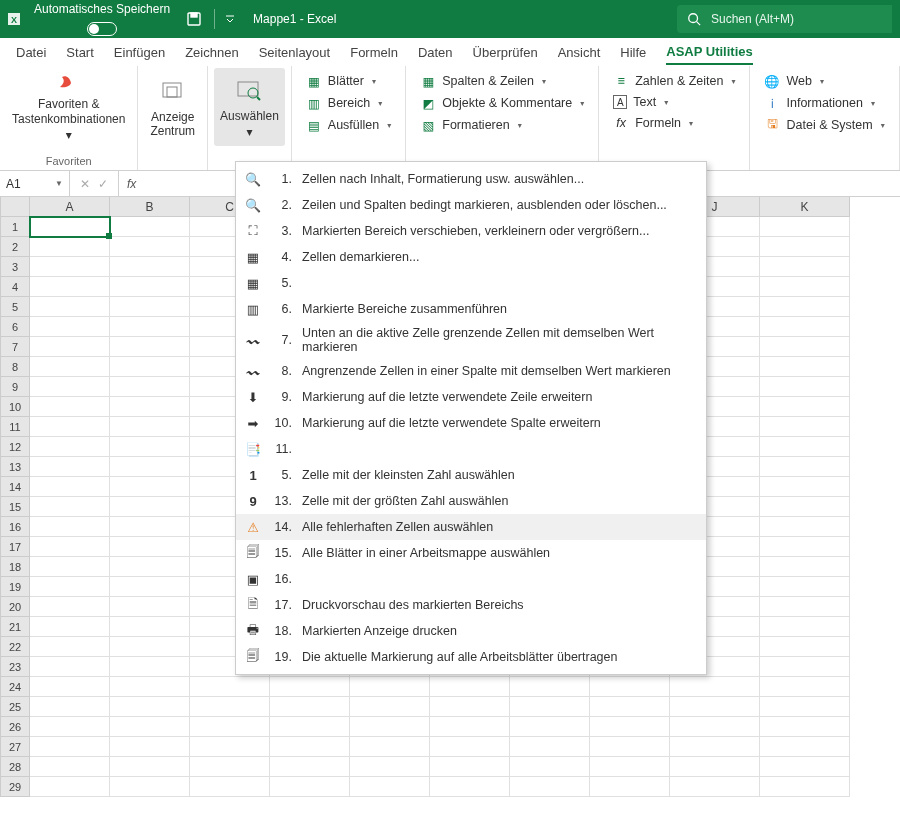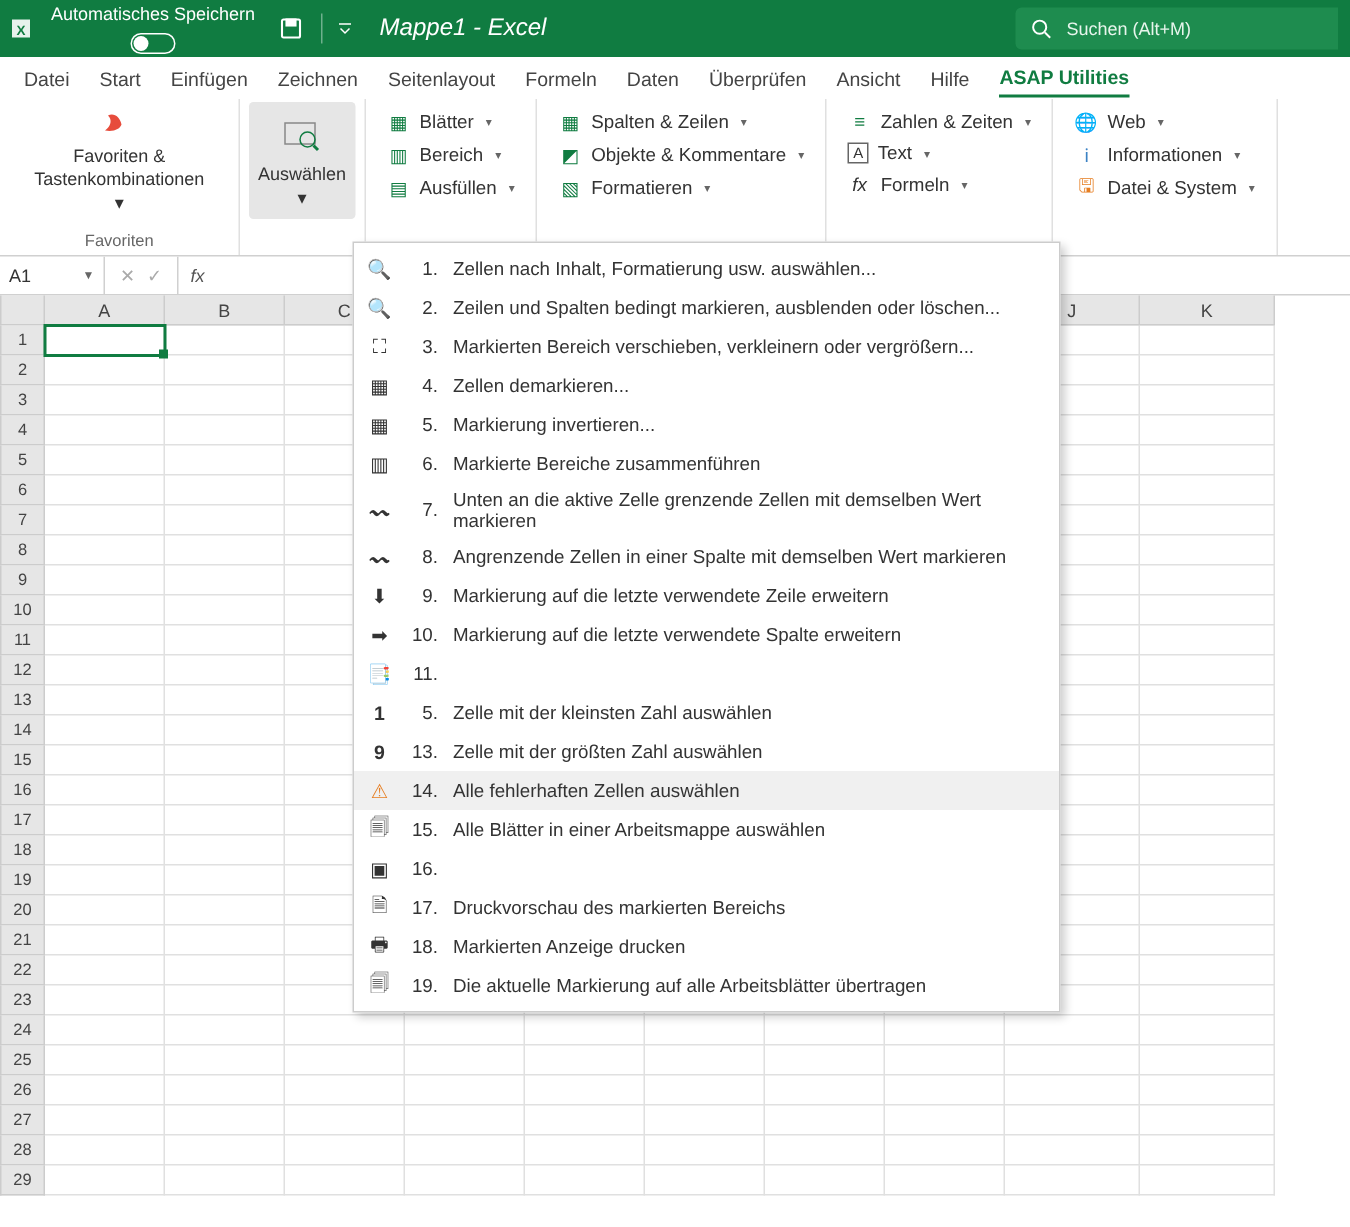--- a/index.html
+++ b/index.html
@@ -6,21 +6,21 @@
     body { font-family: "Segoe UI", sans-serif; font-size: 12px; width: 900px; height: 818px; overflow: hidden; background: #fff; color: #333; position: relative;}
     
     .titlebar { background: #107c41; height: 38px; display: flex; align-items: center; color: #fff; padding: 0 8px; }
     .titlebar .app-icon { width: 16px; height: 16px; display:inline-flex; align-items:center; justify-content:center; margin-right: 10px; }
     .autosave-wrap { display:flex; align-items:center; gap:6px; margin-right: 10px; flex-direction: column;}
     .autosave-toggle { width: 30px; height: 14px; border: 1px solid #fff; border-radius: 10px; position: relative; }
     .autosave-toggle::after { content:''; position:absolute; left:1px; top:1px; width:10px; height:10px; border-radius:50%; background:#fff; }
     .titlebar .save-icon { width: 24px; height: 24px; display:flex; align-items:center; justify-content:center; margin: 0 2px; }
     .titlebar .divider { width: 1px; height: 20px; background: rgba(255,255,255,0.4); margin: 0 6px; }
     .titlebar .qat-more { display:flex;align-items:center;justify-content:center; width:18px;}
-    .titlebar .doc-title { margin-left: 14px; font-size: 16px; font-style: italic; }
+    .titlebar .doc-title { margin-left: 14px; font-size: 12px; }
     .titlebar .spacer { flex: 1; }
     .searchbar { background: #1e8c4f; height: 28px; width: 215px; border-radius: 4px 0 0 4px; display:flex; align-items:center; padding: 0 10px; gap: 10px; color: #e7f5ec;}
     
     .menubar { background:#fff; height: 28px; display:flex; align-items:center; gap: 20px; padding: 0 16px; border-bottom: 0; }
     .menubar .tab { font-size:13px; color:#444; cursor:pointer; padding: 4px 0;}
     .menubar .tab.active { color:#107c41; font-weight:600; border-bottom: 2px solid #107c41; }
     
     .ribbon { background:#fff; height: 105px; border-bottom: 1px solid #d0d0d0; display:flex; position:relative; overflow:hidden;}
     .rib-group { border-right: 1px solid #e0e0e0; padding: 2px 6px 0; display:flex; flex-direction:column; align-items:center; justify-content:flex-start; height: 100%; }
     .group-label { font-size:11px; color:#666; margin-top:auto; padding-bottom: 3px; }
@@ -116,20 +116,33 @@
           <svg width="26" height="20" viewBox="0 0 26 20">
             <path d="M6 3 C10 1 14 4 15 9 C14 12 10 14 4 13 C8 10 9 6 6 3Z" fill="#e74c3c"></path>
           </svg>
         </span>
       <span class="bi-label" style="white-space:pre-line">Favoriten &amp;
 Tastenkombinationen</span>
       <span class="caret">▾</span>
     </div>
     <span class="group-label">Favoriten</span>
   </div>
+  <div class="rib-group" style="border-right:1px solid #e0e0e0;">
+    <div class="big-btn">
+      <span class="bi-icon">
+          <svg width="24" height="22" viewBox="0 0 24 22" stroke="#888" fill="none">
+            <rect x="2" y="2" width="18" height="14"></rect>
+            <rect x="6" y="6" width="10" height="10"></rect>
+          </svg>
+        </span>
+      <span class="bi-label" style="white-space:pre-line">Anzeige
+Zentrum</span>
+    </div>
+    <span class="group-label">&nbsp;</span>
+  </div>
   <div class="rib-group">
     <div class="big-btn active">
       <span class="bi-icon">
           <svg width="26" height="22" viewBox="0 0 26 22" stroke="#888" fill="none">
             <rect x="2" y="2" width="20" height="14"></rect>
             <circle cx="17" cy="13" r="5" stroke="#107c41"></circle>
             <line x1="21" y1="17" x2="24" y2="20" stroke="#107c41" stroke-width="2"></line>
           </svg>
         </span>
       <span class="bi-label">Auswählen</span>
@@ -649,21 +662,20 @@
       <span class="dd-text">Markierten Bereich verschieben, verkleinern oder vergrößern...</span>
     </div>
     <div class="dd-item">
       <span class="dd-icon">▦</span>
       <span class="dd-num">4.</span>
       <span class="dd-text">Zellen demarkieren...</span>
     </div>
     <div class="dd-item">
       <span class="dd-icon">▦</span>
       <span class="dd-num">5.</span>
-      <span class="dd-text">Markierung invertieren...</span>
     </div>
     <div class="dd-item">
       <span class="dd-icon">▥</span>
       <span class="dd-num">6.</span>
       <span class="dd-text">Markierte Bereiche zusammenführen</span>
     </div>
     <div class="dd-item">
       <span class="dd-icon">〰</span>
       <span class="dd-num">7.</span>
       <span class="dd-text">Unten an die aktive Zelle grenzende Zellen mit demselben Wert markieren</span>

